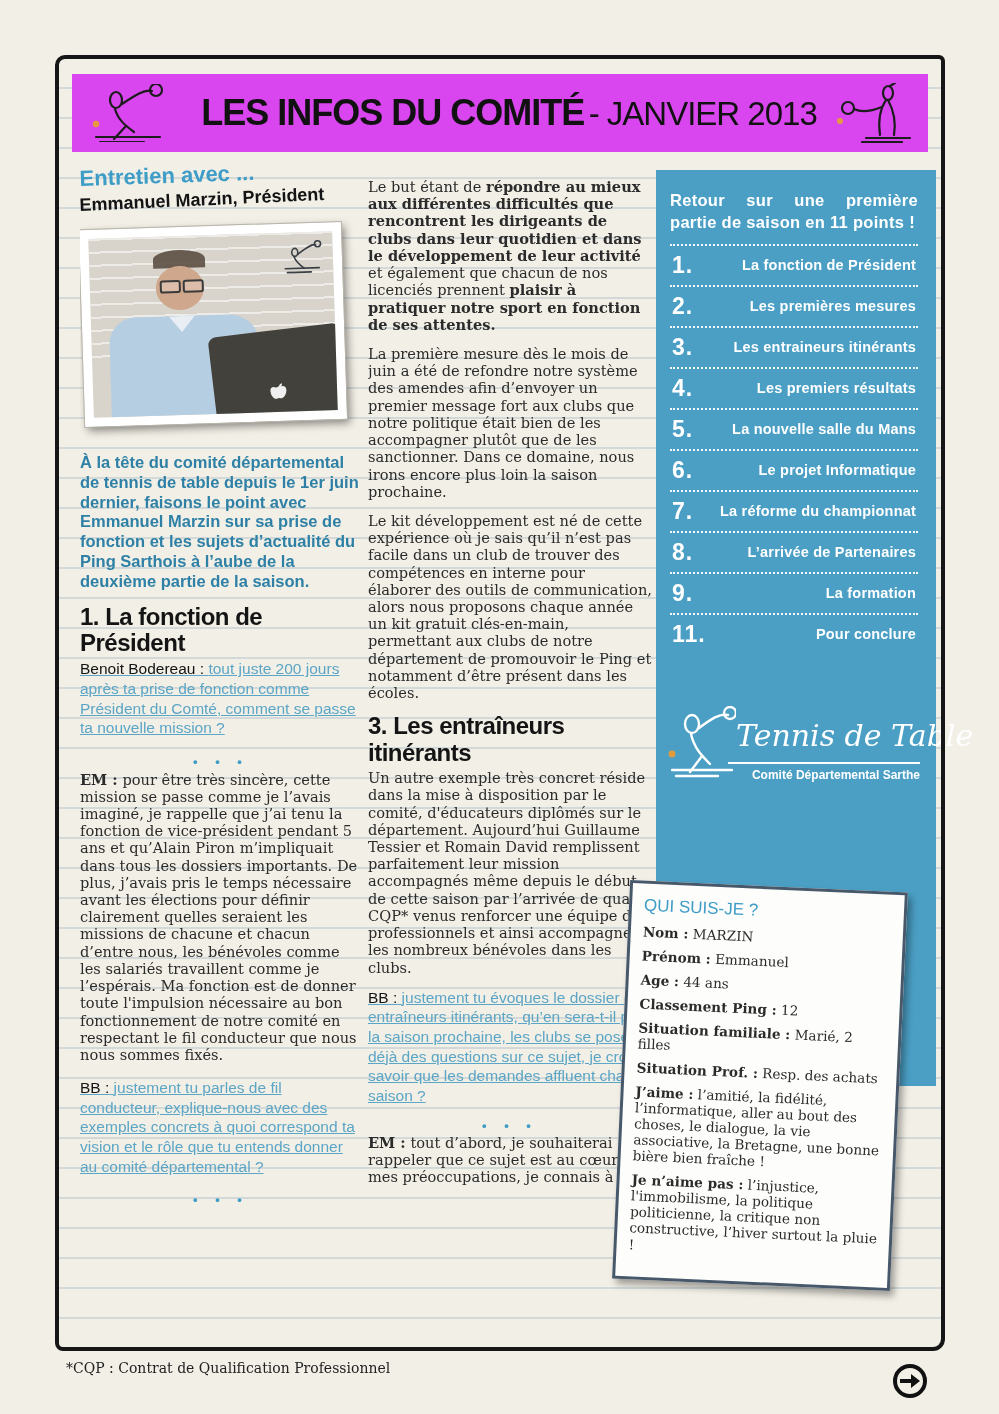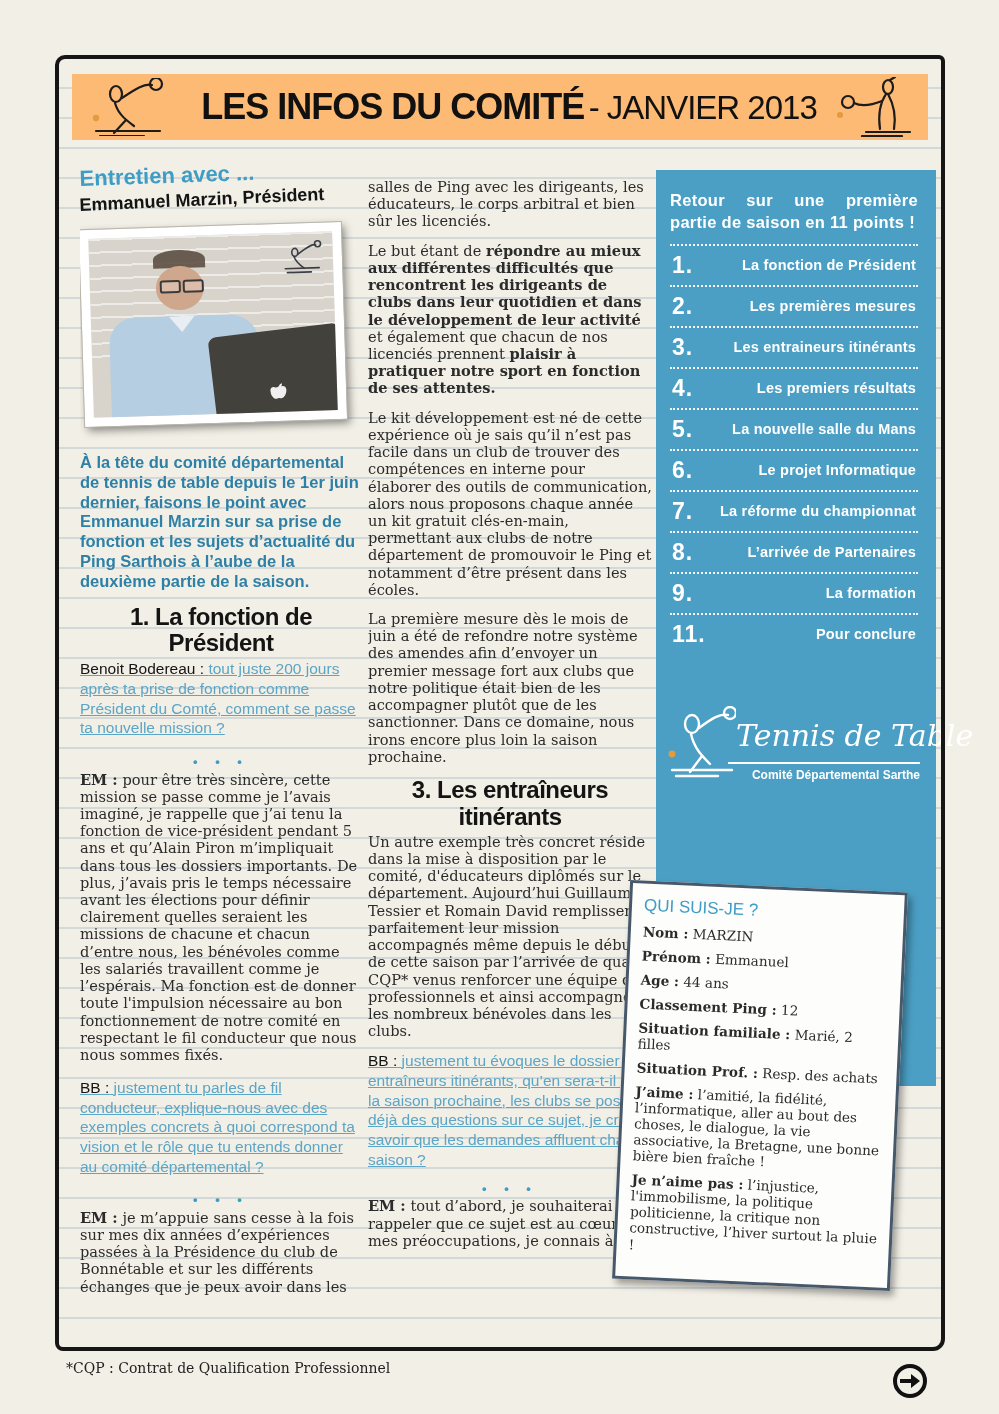--- a/index.html
+++ b/index.html
@@ -13,22 +13,22 @@
     position:absolute;left:59px;top:59px;width:882px;height:1288px;
     background:repeating-linear-gradient(to bottom,transparent 0 28px,rgba(130,160,180,.28) 28px 30px);
     z-index:0;
   }
   .frame{
     position:absolute;left:55px;top:55px;width:882px;height:1288px;
     border:4px solid #161616;border-radius:10px 6px 12px 8px;z-index:4;pointer-events:none;
   }
   
   .band{
-    position:absolute;left:72px;top:74px;width:856px;height:66px;
-    background:#fdba74;z-index:1;display:flex;align-items:center;justify-content:space-between;
+    position:absolute;left:72px;top:74px;width:856px;height:78px;
+    background:#d946ef;z-index:1;display:flex;align-items:center;justify-content:space-between;
     padding:16px 10px;box-sizing:border-box;
   }
   .band .titlewrap{flex:1;text-align:center;white-space:nowrap;}
   .band .t1{font-size:36px;font-weight:800;letter-spacing:-1px;color:#111;}
   .band .t2{font-size:33px;font-weight:400;letter-spacing:-1px;color:#111;}
   .figure-svg{flex:0 0 auto;}
   
   .col{position:absolute;z-index:1;box-sizing:border-box;overflow:hidden;}
   .col1{left:80px;top:166px;width:282px;height:1170px;}
   .col2{left:368px;top:178px;width:284px;height:1162px;}
@@ -44,21 +44,21 @@
     background:repeating-linear-gradient(to bottom,rgba(255,255,255,.55) 0 2px,transparent 2px 13px);}
   .photo .hair{position:absolute;left:64px;top:14px;width:52px;height:18px;border-radius:50% 50% 0 0;background:#55453a;opacity:.85;}
   .photo .face{position:absolute;left:66px;top:30px;width:48px;height:44px;border-radius:50%;background:#cfa78c;}
   .photo .glasses{position:absolute;left:70px;top:44px;width:46px;height:11px;}
   .photo .glasses span{display:inline-block;width:17px;height:9px;border:2px solid #3a3a3a;border-radius:3px;background:rgba(255,255,255,.25);margin-right:2px;vertical-align:top;}
   .photo .shirt{position:absolute;left:18px;top:80px;width:150px;height:100px;background:#b6cee2;border-radius:26px 30px 0 0;}
   .photo .collar{position:absolute;left:78px;top:80px;width:26px;height:16px;background:#e8eef4;clip-path:polygon(0 0,100% 0,50% 100%);}
   .photo .laptop{position:absolute;right:-8px;bottom:-14px;width:132px;height:96px;background:#43413c;border-radius:8px 8px 0 0;transform:rotate(-5deg);}
   .photo .laptop svg{position:absolute;left:56px;top:52px;}
   .intro{margin-top:30px;font-size:16.5px;line-height:1.2;font-weight:800;color:#2e80a6;}
-  .h-sec{margin:12px 0 2px 0;font-size:24px;line-height:1.12;font-weight:800;color:#141414;letter-spacing:-.5px;text-align:center;}
+  .h-sec{margin:12px 0 2px 0;font-size:24px;line-height:1.12;font-weight:800;color:#141414;letter-spacing:-.5px;}
   .q{margin-top:2px;font-size:15.5px;line-height:1.27;color:#5ba5c6;text-decoration:underline;}
   .q .qlabel{color:#141414;}
   .dots{margin:1px 0;text-align:center;color:#3e9dc7;font-weight:800;font-size:13px;letter-spacing:7px;}
   .ans,.serif{font-family:"DejaVu Serif",serif;font-size:14.6px;line-height:1.18;color:#2b2b2b;margin-top:2px;}
   .ans b,.serif b{font-weight:700;}
   .col2 p{margin:0 0 12px 0;}
   
   .sidebar{
     position:absolute;left:656px;top:170px;width:280px;height:916px;background:#4b9fc5;z-index:1;
     box-sizing:border-box;padding:20px 18px 0 14px;color:#fff;
@@ -153,28 +153,26 @@
 
   <div class="intro">À la tête du comité départemental de tennis de table depuis le 1er juin dernier, faisons le point avec Emmanuel Marzin sur sa prise de fonction et les sujets d’actualité du Ping Sarthois à l’aube de la deuxième partie de la saison.</div>
 
   <h2 class="h-sec">1. La fonction de Président</h2>
   <p class="q"><span class="qlabel">Benoit Bodereau :</span> <span>tout juste 200 jours après ta prise de fonction comme Président du Comté, comment se passe ta nouvelle mission ?</span></p>
   <div class="dots">• • •</div>
   <p class="ans"><b>EM :</b> <span>pour être très sincère, cette mission se passe comme je l’avais imaginé, je rappelle que j’ai tenu la fonction de vice-président pendant 5 ans et qu’Alain Piron m’impliquait dans tous les dossiers importants. De plus,  j’avais pris le temps nécessaire avant les élections pour définir clairement quelles seraient les missions de chacune et chacun d’entre nous, les bénévoles comme les salariés travaillent comme je l’espérais. Ma fonction est de donner toute l'impulsion nécessaire au bon fonctionnement de notre comité en respectant le fil conducteur que nous nous sommes fixés.</span></p>
 
   <p class="q"><span class="qlabel">BB :</span> <span>justement tu parles de fil conducteur, explique-nous avec des exemples concrets à quoi correspond ta vision et le rôle que tu entends donner au comité départemental ?</span></p>
   <div class="dots">• • •</div>
-  <p class="ans"><b>EM :</b> <span>je m’appuie sans cesse à la fois sur mes dix années d’expériences passées à la Présidence du club de Bonnétable et sur les différents échanges que je peux avoir dans les</span></p>
 </section>
 
 <section class="col col2">
-  <p class="serif">salles de Ping avec les dirigeants, les éducateurs, le corps arbitral et bien sûr les licenciés.</p>
   <p class="serif"><span>Le but étant de </span><b>répondre au mieux aux différentes difficultés que rencontrent les dirigeants de clubs dans leur quotidien et dans le développement de leur activité</b><span> et également que chacun de nos licenciés prennent </span><b>plaisir à pratiquer notre sport en fonction de ses attentes.</b></p>
+  <p class="serif">La première mesure dès le mois de juin a été de refondre notre système des amendes afin d’envoyer un premier message fort aux clubs que notre politique était bien de les accompagner plutôt que de les sanctionner. Dans ce domaine, nous irons encore plus loin la saison prochaine.</p>
   <p class="serif">Le kit développement est né de cette expérience où je sais qu’il n’est pas facile dans un club de trouver des compétences en interne pour élaborer des outils de communication, alors nous proposons chaque année un kit gratuit clés-en-main, permettant aux clubs de notre département de promouvoir le Ping et notamment d’être présent dans les écoles.</p>
-  <p class="serif">La première mesure dès le mois de juin a été de refondre notre système des amendes afin d’envoyer un premier message fort aux clubs que notre politique était bien de les accompagner plutôt que de les sanctionner. Dans ce domaine, nous irons encore plus loin la saison prochaine.</p>
   <h2 class="h-sec">3. Les entraîneurs itinérants</h2>
   <p class="serif">Un autre exemple très concret réside dans la mise à disposition par le comité, d'éducateurs diplômés sur le département. Aujourd’hui Guillaume Tessier et Romain David remplissent parfaitement leur mission accompagnés même depuis le début de cette saison par l’arrivée de quatre CQP* venus renforcer une équipe de professionnels et ainsi accompagner les nombreux bénévoles dans les clubs.</p>
   <p class="q"><span class="qlabel">BB :</span> <span>justement tu évoques le dossier des entraîneurs itinérants, qu’en sera-t-il pour la saison prochaine, les clubs se posent déjà des questions sur ce sujet, je crois savoir que les demandes affluent chaque saison ?</span></p>
   <div class="dots">• • •</div>
   <p class="ans"><b>EM :</b> <span>tout d’abord, je souhaiterai rappeler que ce sujet est au cœur de mes préoccupations, je connais à la</span></p>
 </section>
 
 <aside class="sidebar">
   <div class="sb-head">Retour sur une première partie de saison en 11 points !</div>
 

